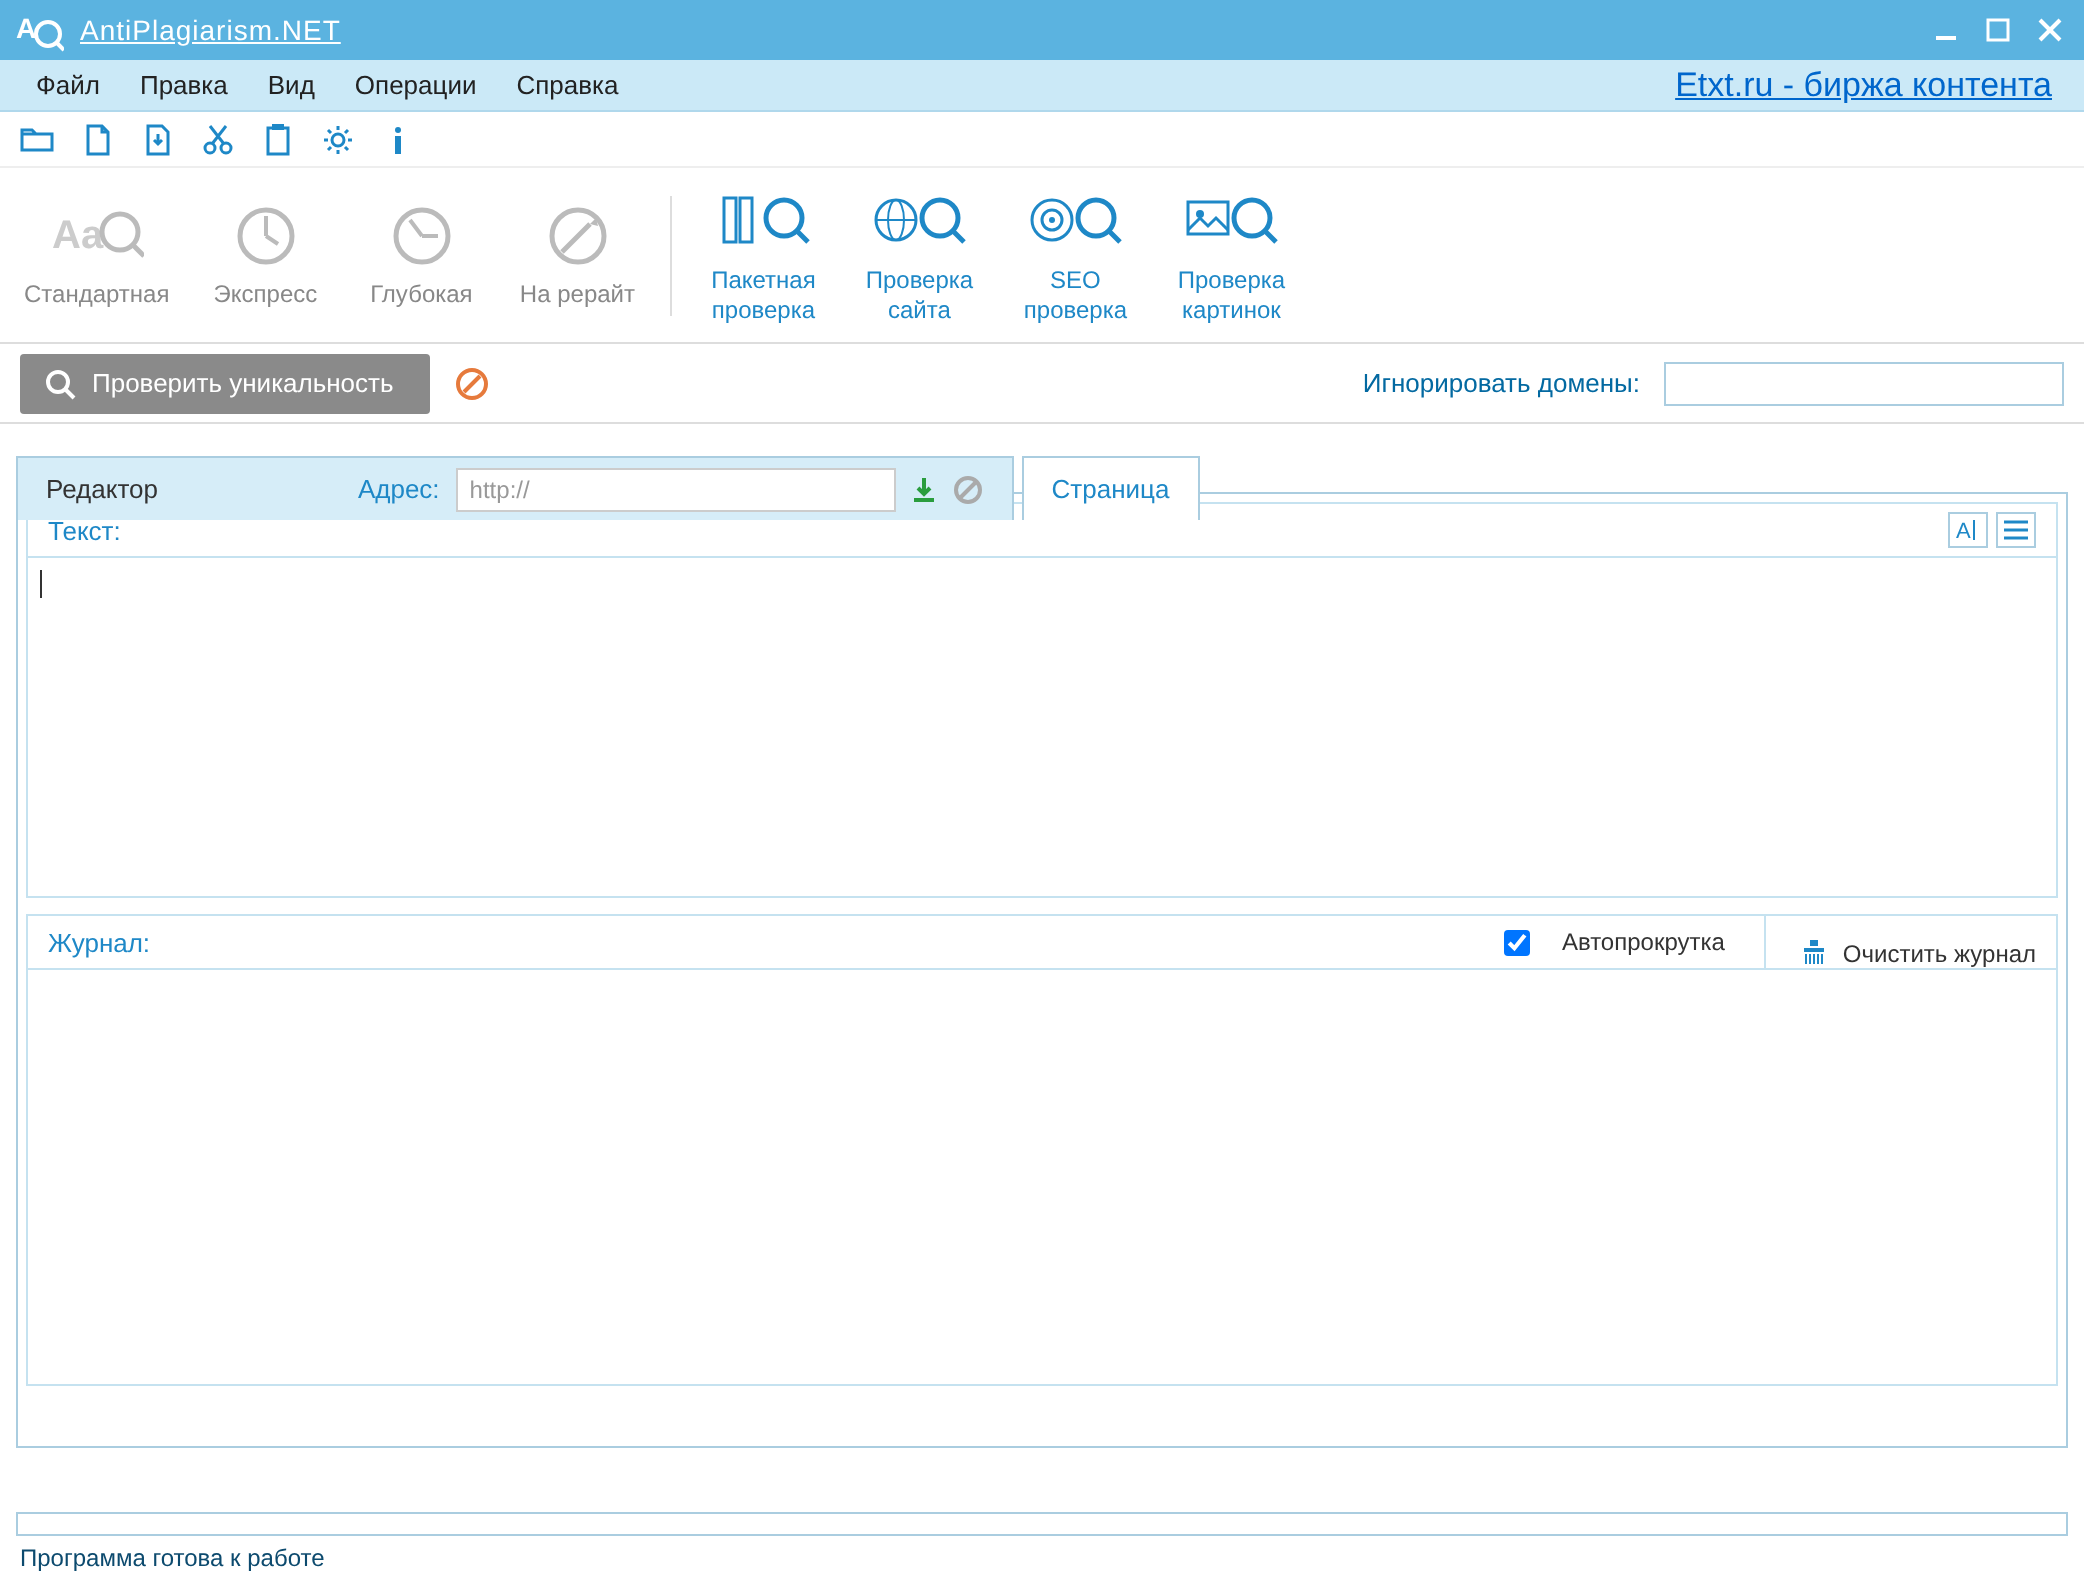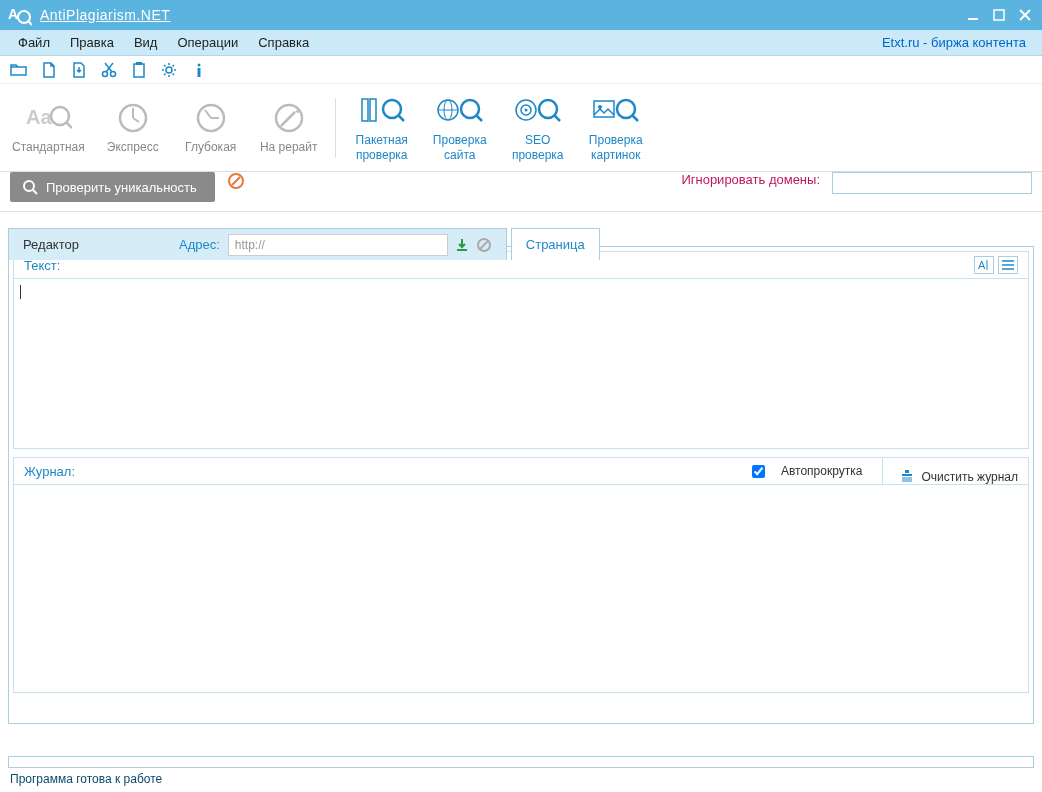--- a/index.html
+++ b/index.html
@@ -9,42 +9,42 @@
 .titlebar { background: #5bb3e0; height: 30px; display: flex; align-items: center; padding: 0 8px; color: #fff; }
 .titlebar .logo-icon { width: 24px; height: 24px; margin-right: 8px; }
 .titlebar .title { flex: 1; font-size: 14px; letter-spacing: 0.5px; text-decoration: underline; }
 .titlebar .win-controls { display: flex; gap: 8px; }
 .titlebar .win-btn { width: 18px; height: 18px; cursor: pointer; display: flex; align-items: center; justify-content: center; }
 
 
 .menubar { background: #cbe9f7; height: 26px; display: flex; align-items: center; padding: 0 8px; border-bottom: 1px solid #b0d8ec; }
 .menubar .menu-item { padding: 4px 10px; cursor: pointer; font-size: 13px; color: #222; }
 .menubar .spacer { flex: 1; }
-.menubar .link { color: #0066cc; font-size: 13px; padding-right: 8px; cursor: pointer; }
+.menubar .link { color: #0066cc; text-decoration: underline; font-size: 17px; padding-right: 8px; cursor: pointer; }
 
 
 .icon-toolbar { background: #fff; height: 28px; display: flex; align-items: center; padding: 0 10px; gap: 12px; border-bottom: 1px solid #eee; }
 .icon-toolbar .tb-icon { width: 18px; height: 18px; cursor: pointer; color: #1e88c7; display: flex; align-items: center; justify-content: center; }
 
 
 .ribbon { background: #fff; height: 88px; display: flex; align-items: center; padding: 0 12px; border-bottom: 1px solid #ddd; }
 .ribbon-group { display: flex; gap: 18px; }
 .ribbon-item { display: flex; flex-direction: column; align-items: center; cursor: pointer; min-width: 60px; }
 .ribbon-item .r-icon { width: 48px; height: 36px; display: flex; justify-content: center; }
 .ribbon-item .r-label { font-size: 12px; text-align: center; margin-top: 4px; line-height: 1.2; }
 .ribbon-item.gray .r-label { color: #888; }
 .ribbon-item.blue .r-label { color: #1e88c7; }
 .ribbon-sep { width: 1px; height: 60px; background: #ddd; margin: 0 16px; }
 
 
-.checkbar { background: #fff; height: 40px; display: flex; padding: 0 10px; border-bottom: 1px solid #ddd; gap: 12px; }
+.checkbar { background: #fff; height: 40px; display: flex; align-items: center; padding: 0 10px; border-bottom: 1px solid #ddd; gap: 12px; }
 .check-btn { background: #8a8a8a; color: #fff; border: none; height: 30px; padding: 0 18px 0 12px; display: flex; align-items: center; gap: 8px; cursor: pointer; font-size: 13px; border-radius: 2px; }
 .stop-icon { width: 18px; height: 18px; }
 .checkbar .spacer { flex: 1; }
-.ignore-label { font-size: 13px; color: #be185d; }
+.ignore-label { font-size: 13px; color: #0369a1; }
 .ignore-input { width: 200px; height: 22px; border: 1px solid #aacde0; padding: 0 6px; font-size: 12px; }
 
 
 .tabs-area { display: flex; align-items: stretch; height: 34px; padding-left: 8px; }
 .tab { background: #d6edf8; border: 1px solid #aacde0; border-bottom: none; padding: 0 14px; display: flex; align-items: center; font-size: 13px; color: #333; margin-right: 4px; position: relative; top: 16px; height: 32px; }
 .tab.inactive { background: #fff; color: #1e88c7; }
 .tab .addr-label { color: #1e88c7; margin-left: 100px; margin-right: 8px; font-size: 13px; }
 .tab .addr-input { width: 220px; height: 22px; border: 1px solid #ccc; padding: 0 6px; font-size: 12px; color: #999; }
 .tab .small-icon { width: 16px; height: 16px; margin-left: 6px; cursor: pointer; }
 

